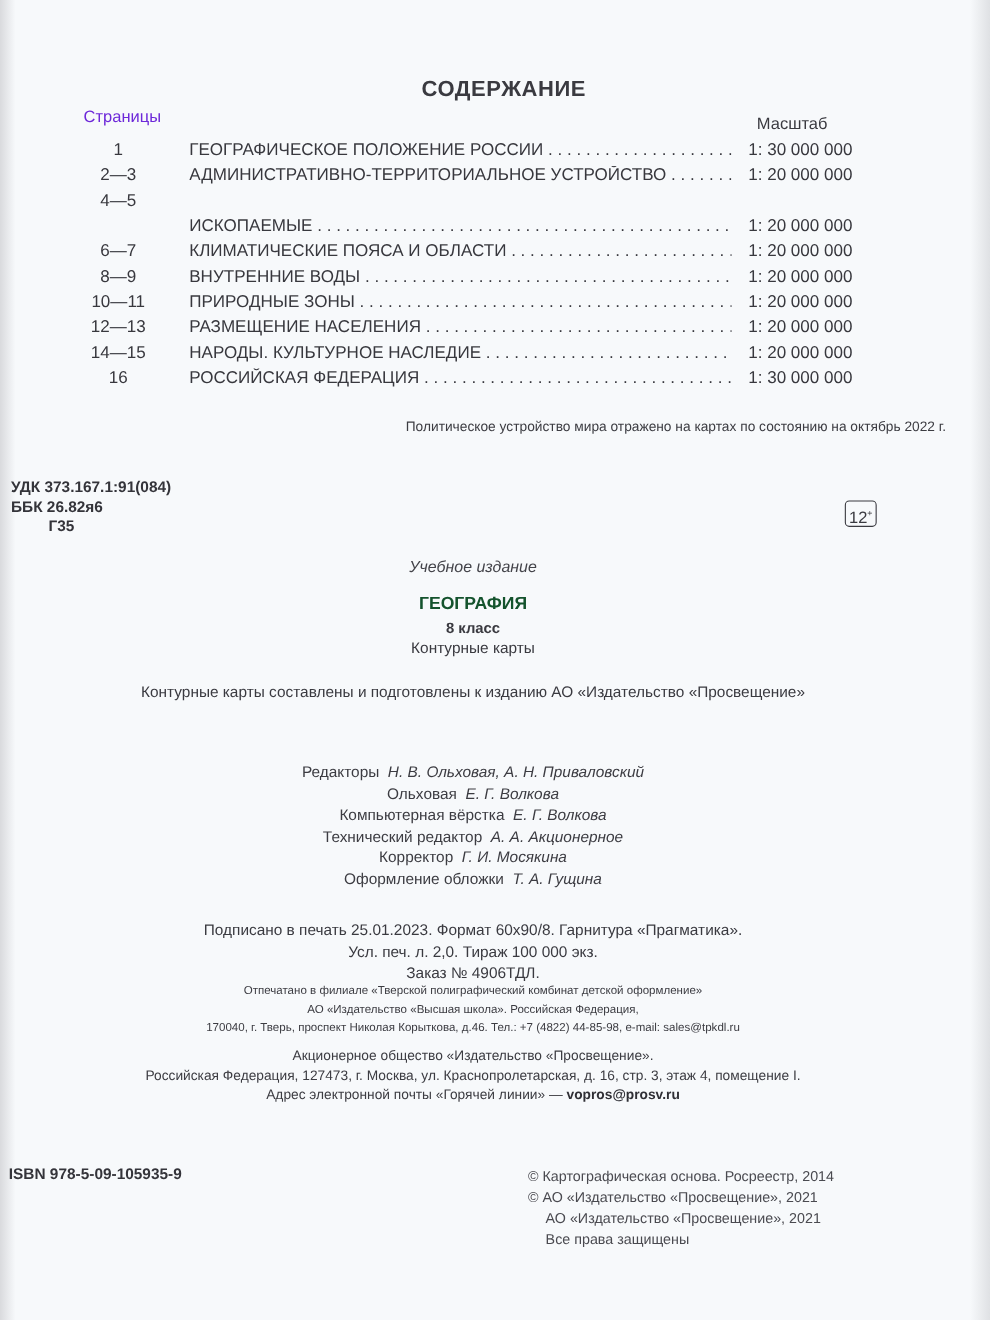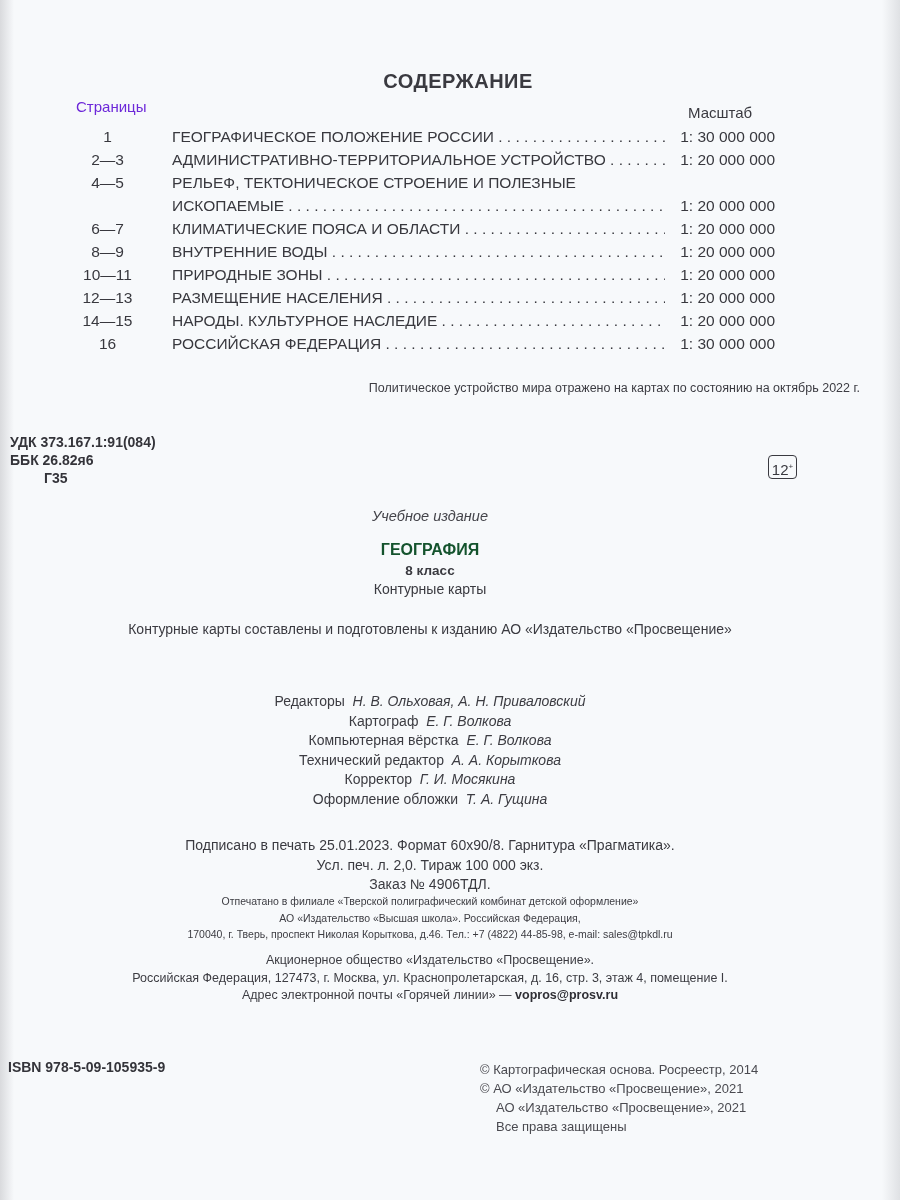--- a/index.html
+++ b/index.html
@@ -73,21 +73,20 @@
     <span class="ttl">ГЕОГРАФИЧЕСКОЕ ПОЛОЖЕНИЕ РОССИИ</span>
     <span class="scale">1: 30 000 000</span>
   </div>
   <div class="toc-row" style="top:151px">
     <span class="num">2—3</span>
     <span class="ttl">АДМИНИСТРАТИВНО-ТЕРРИТОРИАЛЬНОЕ УСТРОЙСТВО</span>
     <span class="scale">1: 20 000 000</span>
   </div>
   <div class="toc-row nodots" style="top:174px">
     <span class="num">4—5</span>
-    <span class="ttl">РЕЛЬЕФ, ТЕКТОНИЧЕСКОЕ СТРОЕНИЕ И ПОЛЕЗНЫЕ</span>
   </div>
   <div class="toc-row" style="top:197px">
     <span class="ttl">ИСКОПАЕМЫЕ</span>
     <span class="scale">1: 20 000 000</span>
   </div>
   <div class="toc-row" style="top:220px">
     <span class="num">6—7</span>
     <span class="ttl">КЛИМАТИЧЕСКИЕ ПОЯСА И ОБЛАСТИ</span>
     <span class="scale">1: 20 000 000</span>
   </div>
@@ -129,23 +128,23 @@
 <div class="abs age-badge"><span>12</span><sup>+</sup></div>
 
 <div class="abs center-block edu-ed">Учебное издание</div>
 <div class="abs center-block geo">ГЕОГРАФИЯ</div>
 <div class="abs center-block grade">8 класс</div>
 <div class="abs center-block kind">Контурные карты</div>
 <div class="abs center-block compiled">Контурные карты составлены и подготовлены к изданию АО «Издательство «Просвещение»</div>
 
 <div class="abs center-block credits">
   <div><span>Редакторы</span>&nbsp;&nbsp;<span class="name">Н. В. Ольховая, А. Н. Приваловский</span></div>
-  <div><span>Картограф</span>&nbsp;&nbsp;<span class="name">Е. Г. Волкова</span></div>
+  <div><span>Ольховая</span>&nbsp;&nbsp;<span class="name">Е. Г. Волкова</span></div>
   <div><span>Компьютерная вёрстка</span>&nbsp;&nbsp;<span class="name">Е. Г. Волкова</span></div>
-  <div><span>Технический редактор</span>&nbsp;&nbsp;<span class="name">А. А. Корыткова</span></div>
+  <div><span>Технический редактор</span>&nbsp;&nbsp;<span class="name">А. А. Акционерное</span></div>
   <div><span>Корректор</span>&nbsp;&nbsp;<span class="name">Г. И. Мосякина</span></div>
   <div><span>Оформление обложки</span>&nbsp;&nbsp;<span class="name">Т. А. Гущина</span></div>
 </div>
 
 <div class="abs center-block print1">
   <div>Подписано в печать 25.01.2023. Формат 60x90/8. Гарнитура «Прагматика».</div>
   <div>Усл. печ. л. 2,0. Тираж 100 000 экз.</div>
   <div>Заказ № 4906ТДЛ.</div>
 </div>
 

